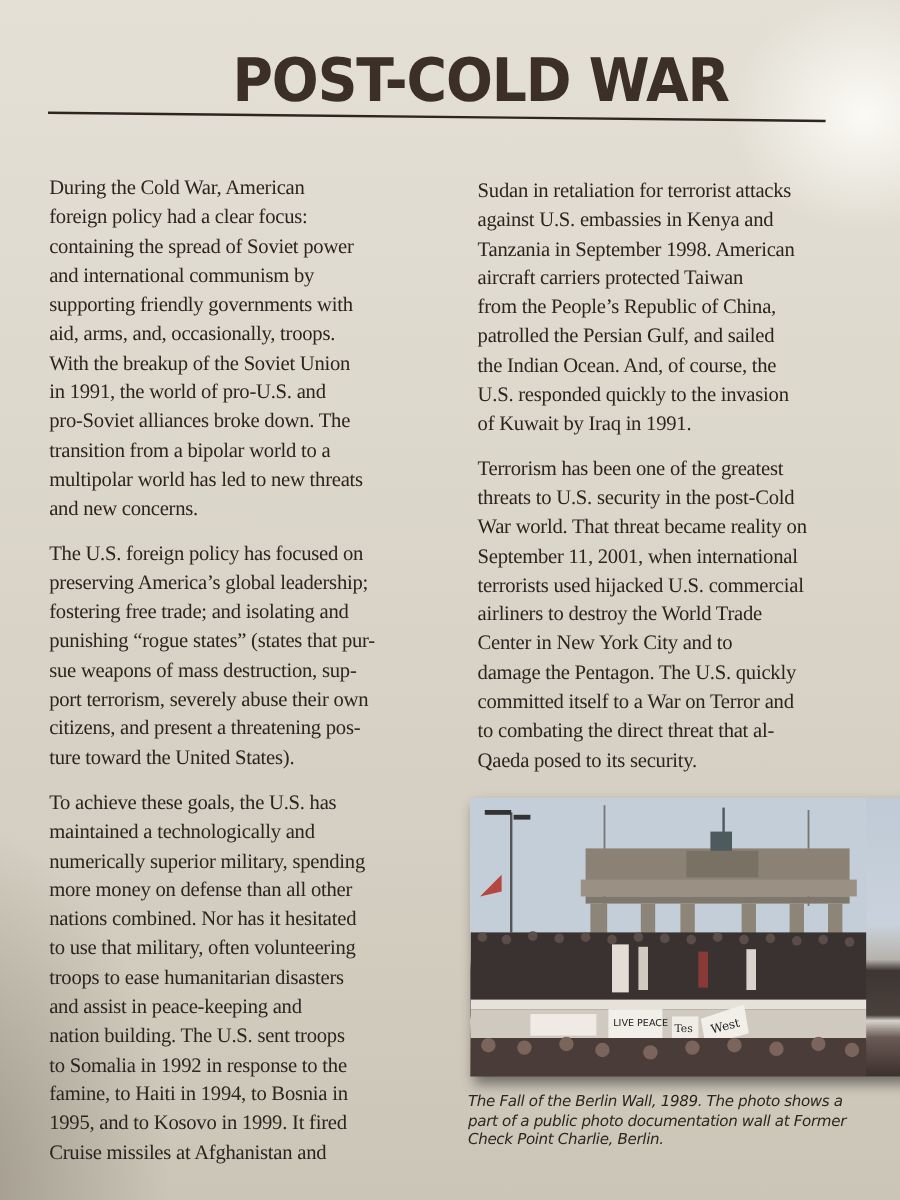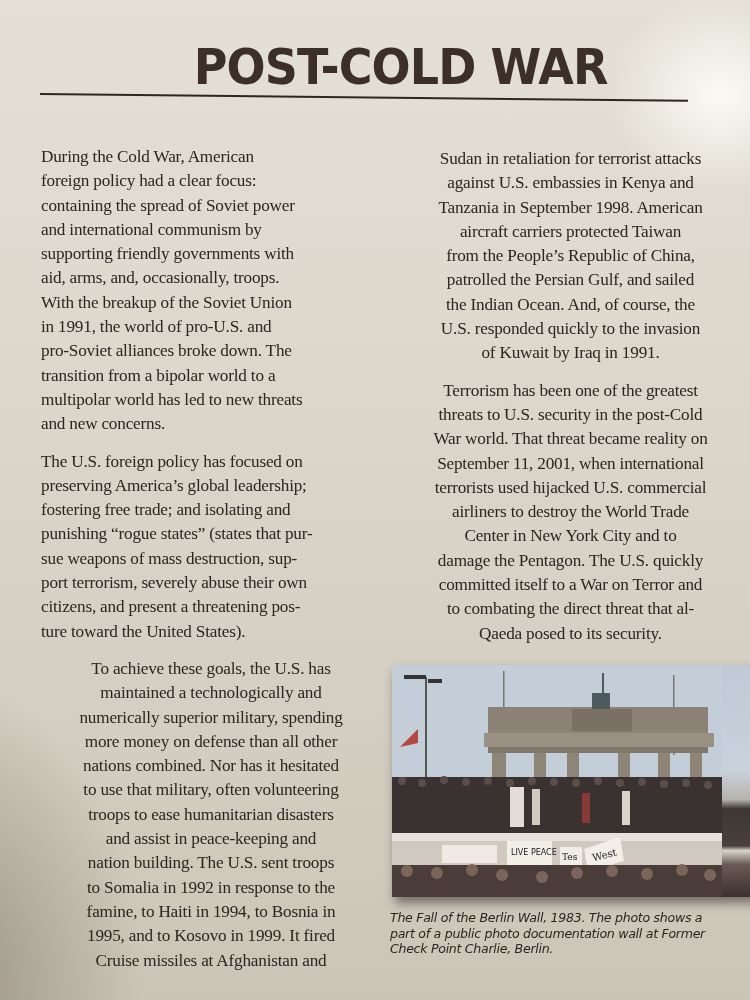--- a/index.html
+++ b/index.html
@@ -22,23 +22,23 @@
     .rule {
       position: absolute; left: 40px; top: 93px; width: 648px; height: 2px;
       background: #2e2520; transform: rotate(0.6deg); transform-origin: left;
     }
     .col {
       position: absolute; font-size: 17.2px; line-height: 24.3px;
       color: #2d241f; letter-spacing: -0.2px;
     }
     .col p { margin: 0 0 13px 0; white-space: pre-line; font-family: Liberation Serif, serif; }
     .col-left { left: 41px; top: 145px; width: 340px; }
-    .col-right { left: 398px; top: 147px; width: 345px; text-align: center; }
+    .col-right { left: 398px; top: 147px; width: 345px; }
     .col-left p:nth-child(2) { margin-top: 6px; }
-    .col-left p:nth-child(3) { margin-top: 3px; text-align: center; }
+    .col-left p:nth-child(3) { margin-top: 3px; }
     .col-right p:nth-child(2) { margin-top: 13px; }
     .photo {
       position: absolute; left: 392px; top: 665px; width: 392px; height: 232px;
       box-shadow: 3px 6px 10px rgba(0,0,0,0.45);
       overflow: hidden;
       background: linear-gradient(180deg, #bfcad6 0%, #c9d2dc 45%, #b7b3ac 58%, #3d3633 62%, #4a403b 78%, #d8d3cc 80%, #6a5a55 86%, #3c302d 100%);
     }
     .photo svg { position: absolute; left: 0; top: 0; }
     .caption {
       position: absolute; left: 390px; top: 910px; width: 350px;
@@ -185,15 +185,15 @@
         <circle cx="150" cy="212" r="6"></circle>
         <circle cx="185" cy="208" r="6"></circle>
       <circle cx="220" cy="206" r="6"></circle>
         <circle cx="255" cy="209" r="6"></circle>
         <circle cx="290" cy="205" r="6"></circle>
       <circle cx="318" cy="210" r="6"></circle>
     </g>
   </svg>
 </div>
 
-<div class="caption">The Fall of the Berlin Wall, 1983. The photo shows a
+<div class="caption">The Fall of the Berlin Wall, 1989. The photo shows a
 part of a public photo documentation wall at Former
 Check Point Charlie, Berlin.</div>
 
 </body></html>

